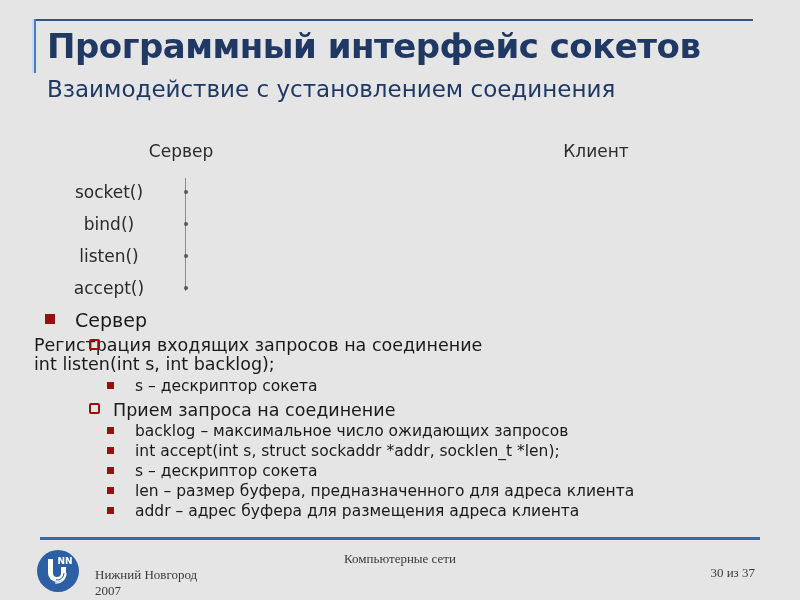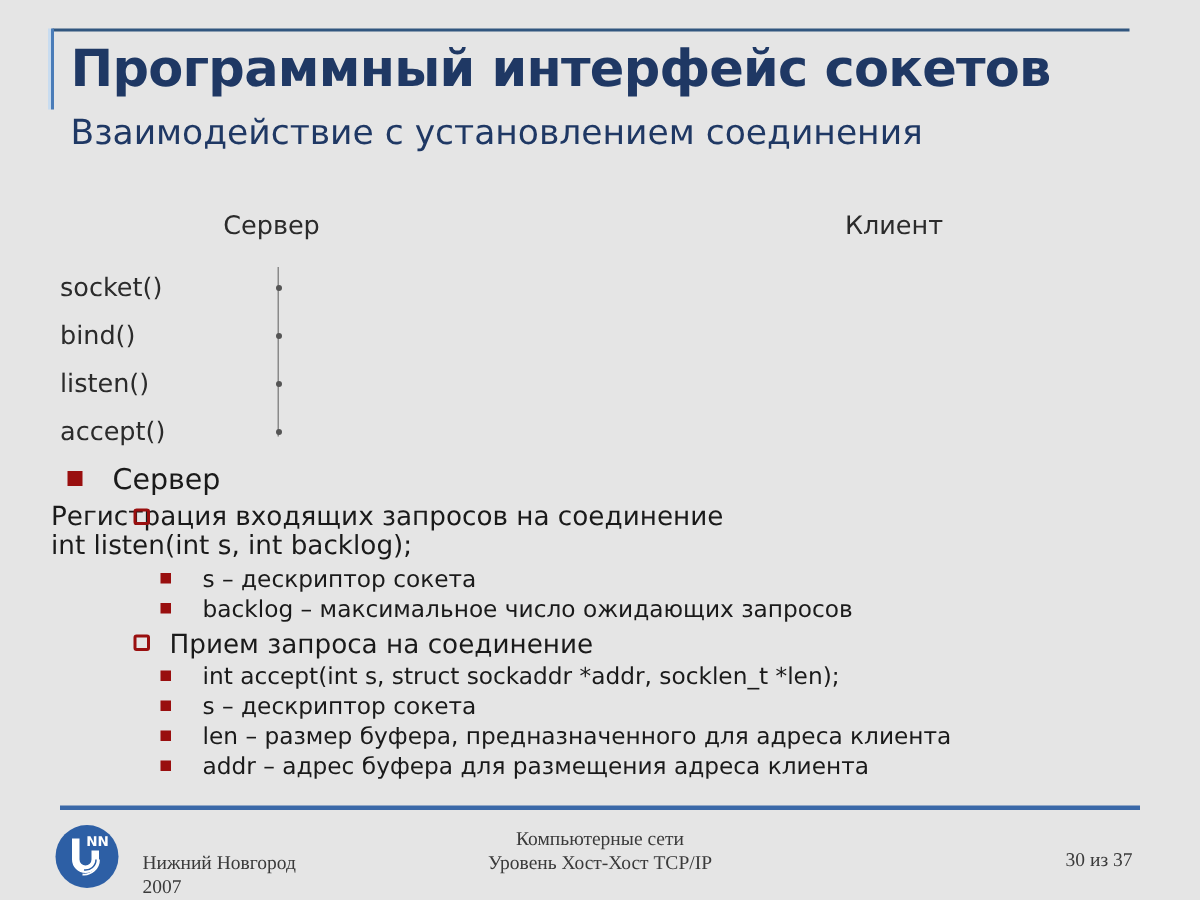--- a/index.html
+++ b/index.html
@@ -16,21 +16,21 @@
          font-size:34px;font-weight:bold;color:#1F3864;letter-spacing:-0.5px;white-space:nowrap;}
   .subtitle{position:absolute;left:47px;top:76px;width:730px;
             font-size:23px;font-weight:normal;color:#1F3864;white-space:nowrap;}
 
   
   .diagram{position:absolute;left:0;top:0;width:800px;height:300px;}
   .dg-label{position:absolute;top:141px;font-size:17px;color:#2b2b2b;text-align:center;width:110px;}
   .dg-server{left:126px;}
   .dg-client{left:541px;}
   .dg-line{position:absolute;left:185px;top:178px;width:1px;height:113px;background:#8a8a8a;}
-  .dg-calls{position:absolute;left:40px;top:176px;width:138px;text-align:left;
+  .dg-calls{position:absolute;left:40px;top:176px;width:138px;text-align:center;
             font-size:17px;line-height:32px;color:#2b2b2b;}
   .dg-dot{position:absolute;left:184px;width:4px;height:4px;border-radius:50%;background:#555;}
 
   
   .list{position:absolute;left:0;top:308px;width:790px;color:#1a1a1a;}
   .row{position:relative;}
   .b{position:absolute;display:block;background:#990F0F;}
   .l1{padding-left:75px;font-size:19px;line-height:24px;margin-bottom:4px;}
   .l1 .b{left:45px;top:6px;width:10px;height:10px;}
   .l2{padding-left:113px;font-size:17.5px;line-height:18.5px;}
@@ -84,27 +84,27 @@
     </div>
     <div class="row l2 multi">
       <span class="b"></span>
       <div>Регистрация входящих запросов на соединение</div>
       <div>int listen(int s, int backlog);</div>
     </div>
     <div class="row l3">
       <span class="b"></span>
       <span>s – дескриптор сокета</span>
     </div>
+    <div class="row l2 single">
+      <span class="b"></span>
+      <span>Прием запроса на соединение</span>
+    </div>
     <div class="row l3">
       <span class="b"></span>
       <span>backlog – максимальное число ожидающих запросов</span>
-    </div>
-    <div class="row l2 single">
-      <span class="b"></span>
-      <span>Прием запроса на соединение</span>
     </div>
     <div class="row l3">
       <span class="b"></span>
       <span>int accept(int s, struct sockaddr *addr, socklen_t *len);</span>
     </div>
     <div class="row l3">
       <span class="b"></span>
       <span>s – дескриптор сокета</span>
     </div>
     <div class="row l3">
@@ -126,18 +126,17 @@
       <path d="M20 31 a7 7 0 0 0 8 -7" stroke="#2D5FA5" stroke-width="1" fill="none"></path>
       <path d="M19 34 a10 10 0 0 0 11 -10" stroke="#ffffff" stroke-width="1.2" fill="none"></path>
       <text x="29" y="15" font-size="9" font-weight="bold" fill="#ffffff" font-family="DejaVu Sans, sans-serif" text-anchor="middle">NN</text>
     </svg>
     <div class="f-left">
       <div>Нижний Новгород</div>
       <div>2007</div>
     </div>
     <div class="f-center">
       <div>Компьютерные сети</div>
-      <div>Уровень Хост-Хост TCP/IP</div>
     </div>
     <div class="f-page">30 из 37</div>
   </div>
 
 </div>
 
 </body></html>

